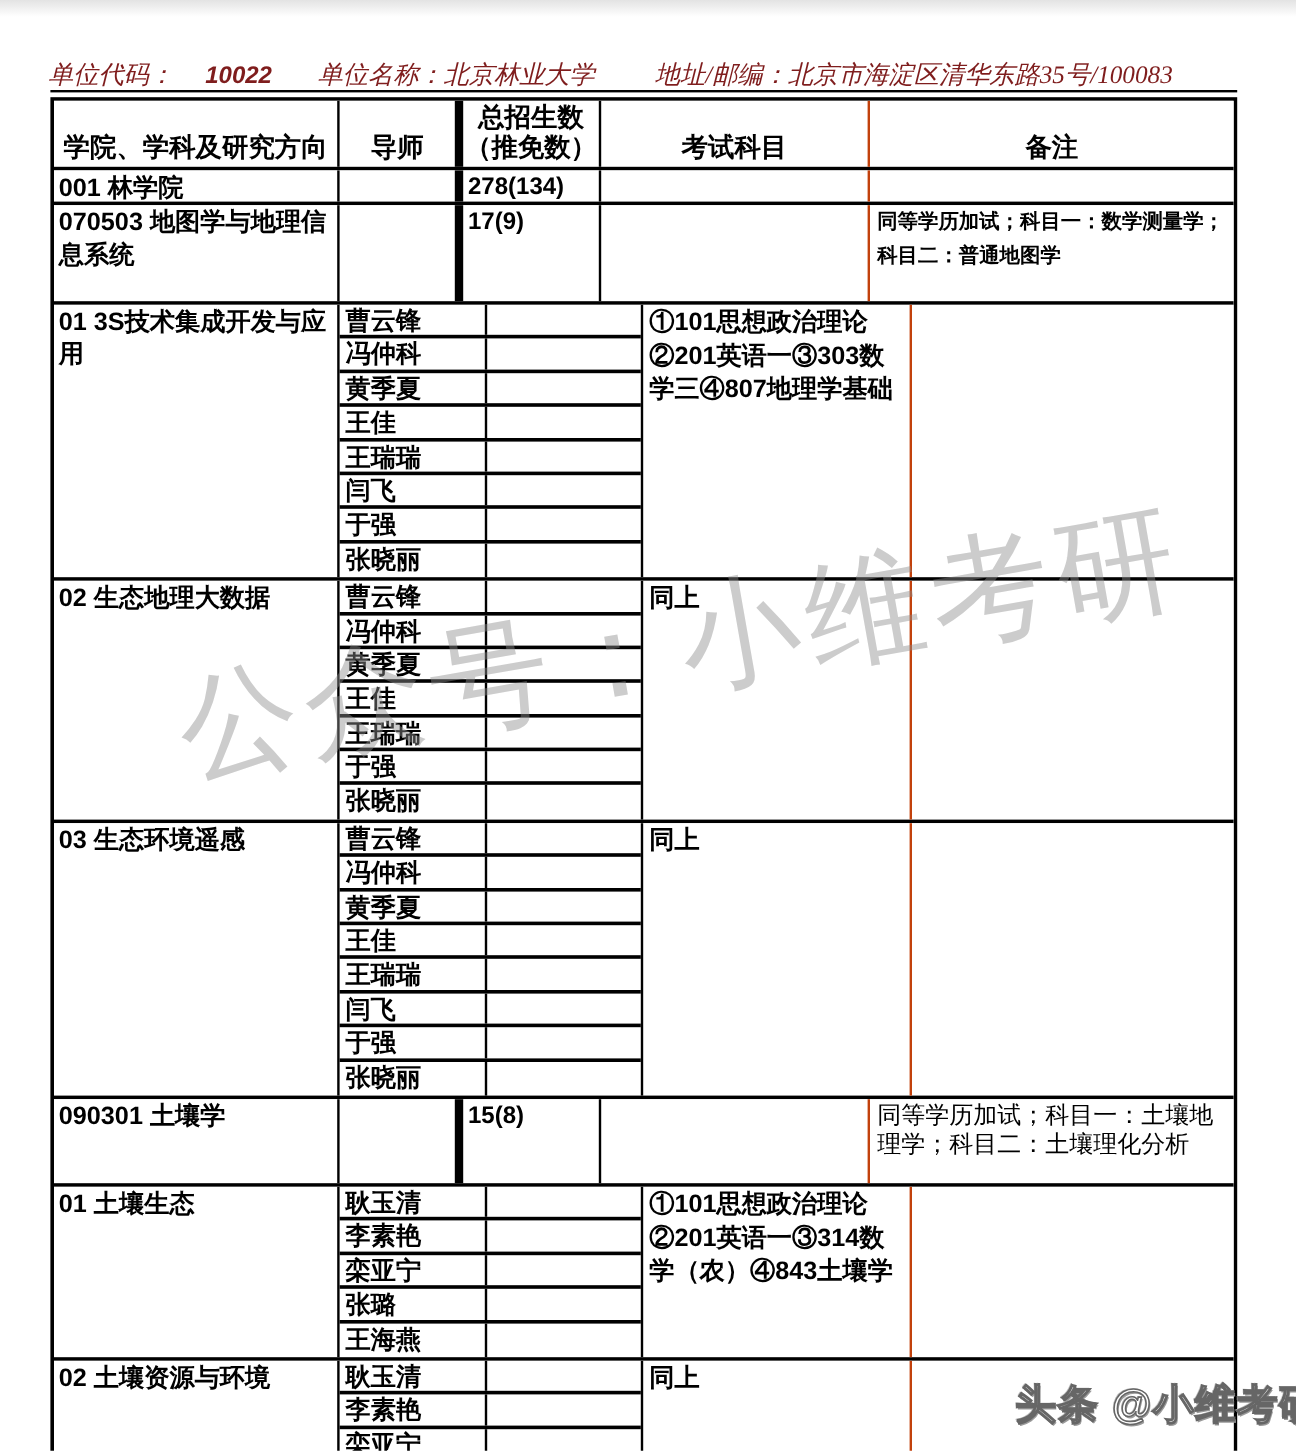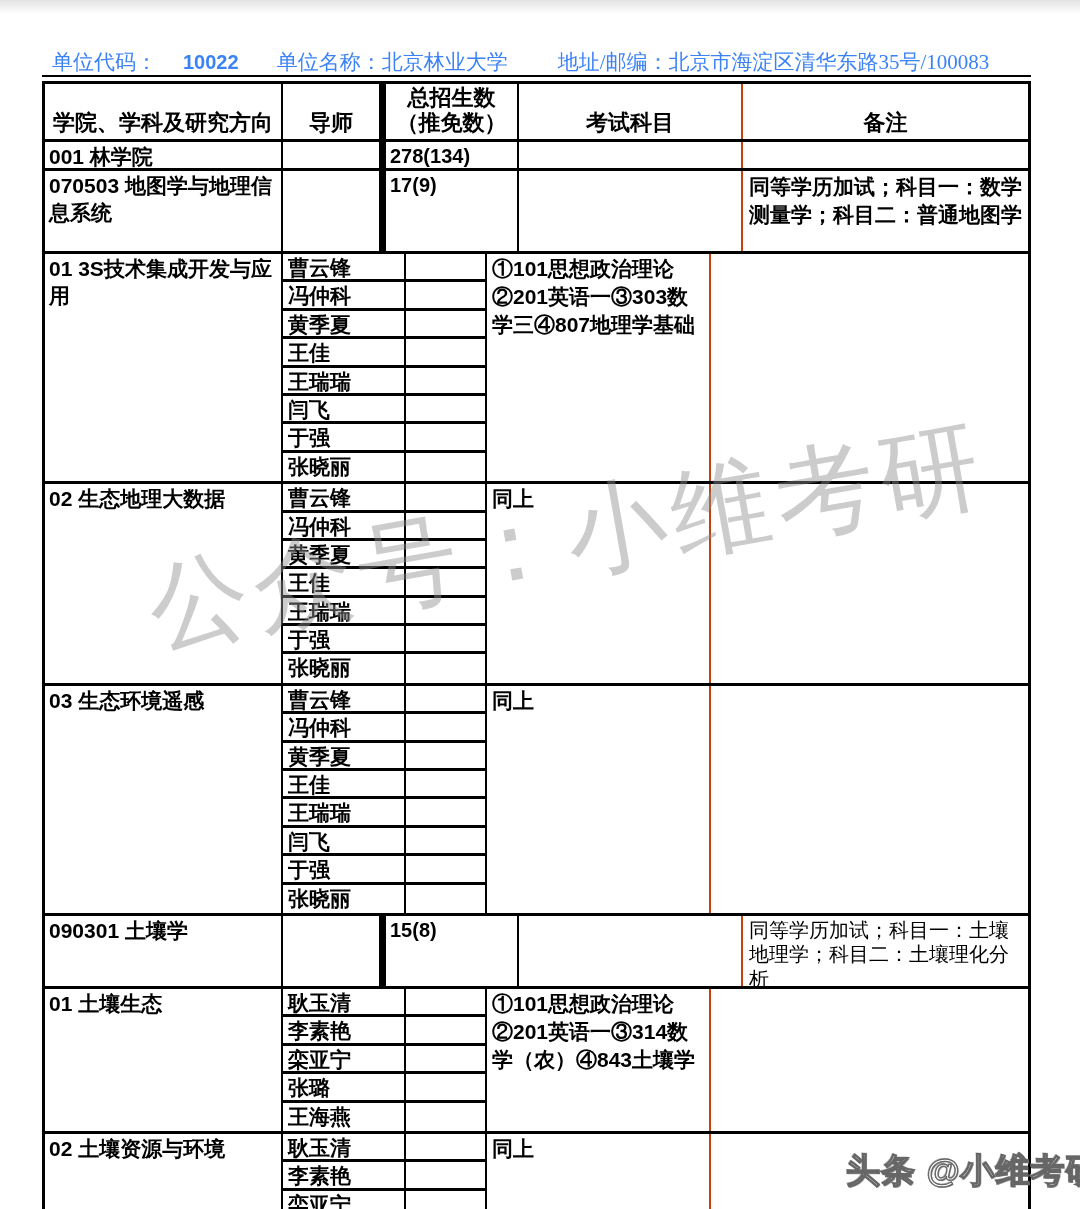--- a/index.html
+++ b/index.html
@@ -8,23 +8,23 @@
     background:#ffffff;
     font-family:"Liberation Sans", sans-serif;
     color:#000;
   }
   .top-gradient{
     position:absolute;left:0;top:0;width:1080px;height:14px;
     background:linear-gradient(#e3e3e3,#ffffff);
   }
   
   .doc-header{
-    position:absolute;left:52px;top:48px;width:1000px;height:26px;
+    position:absolute;left:40px;top:48px;width:1000px;height:26px;
     font-family:"Liberation Serif", serif;
-    font-size:21px;color:#3b82f6;white-space:nowrap;
+    font-size:21px;color:#7f1d1d;white-space:nowrap;font-style:italic;
   }
   .doc-header .num{
     margin-left:26px;
     font-family:"Liberation Sans", sans-serif;
     font-weight:700;font-size:20px;
   }
   .doc-header .gap1{margin-left:38px;}
   .doc-header .gap2{margin-left:50px;}
   .header-underline{
     position:absolute;left:42px;top:75px;width:989px;height:2px;background:#000;
@@ -40,49 +40,49 @@
   .sec{display:flex;border-bottom:3px solid #000;background:#fff;}
   .sec:last-child{border-bottom:none;}
   .header-row{height:58px;}
   .col-header{
     display:flex;flex-direction:column;justify-content:flex-end;align-items:center;
     font-weight:700;font-size:22px;line-height:25px;
     white-space:pre-line;text-align:center;padding-bottom:4px;
   }
   .c1{width:238px;border-right:2px solid #000;}
   .c2{width:103px;border-right:7px solid #000000;}
-  .c3{width:133px;border-right:2px solid #000;}
+  .c3{width:115px;border-right:2px solid #000;}
   .c4{width:224px;border-right:2px solid #c2410c;}
   .c5{flex:1;}
   .name-cell{
     font-size:21px;font-weight:600;line-height:27px;
     padding:1px 3px 0 4px;
   }
   .bold{font-weight:700;}
   .total-cell{
     font-size:20px;font-weight:700;line-height:26px;padding:1px 2px 0 4px;
     font-family:"Liberation Sans", sans-serif;
   }
   .exam-cell{
     font-size:21px;font-weight:600;line-height:28px;
     padding:1px 2px 0 5px;
   }
   .note-cell{padding:2px 4px 0 6px;}
   .note-hei{
-    font-family:Liberation Sans, sans-serif;
-    font-size:21px;font-weight:600;line-height:27.5px;
+    font-family:Liberation Mono, monospace;
+    font-size:17px;font-weight:600;line-height:27.5px;
   }
   .note-song{
     font-family:"Liberation Serif", serif;
     font-size:20px;font-weight:400;line-height:24.5px;
   }
   .row-college{height:29px;}
   .major-hei{height:83px;}
   .major-song{height:73px;}
-  .adv-wrap{width:204px;border-right:2px solid #000;display:flex;flex-direction:column;}
+  .adv-wrap{width:253px;border-right:2px solid #000;display:flex;flex-direction:column;}
   .adv-row{height:28.4px;display:flex;border-bottom:3px solid #000;}
   .adv-row:last-child{border-bottom:none;}
   .adv-name{
     width:123px;border-right:2px solid #000;
     font-size:21px;font-weight:600;line-height:25px;padding:1px 0 0 5px;
     overflow:hidden;white-space:nowrap;
   }
   .adv-num{flex:1;}
   
   .wm-diagonal{

